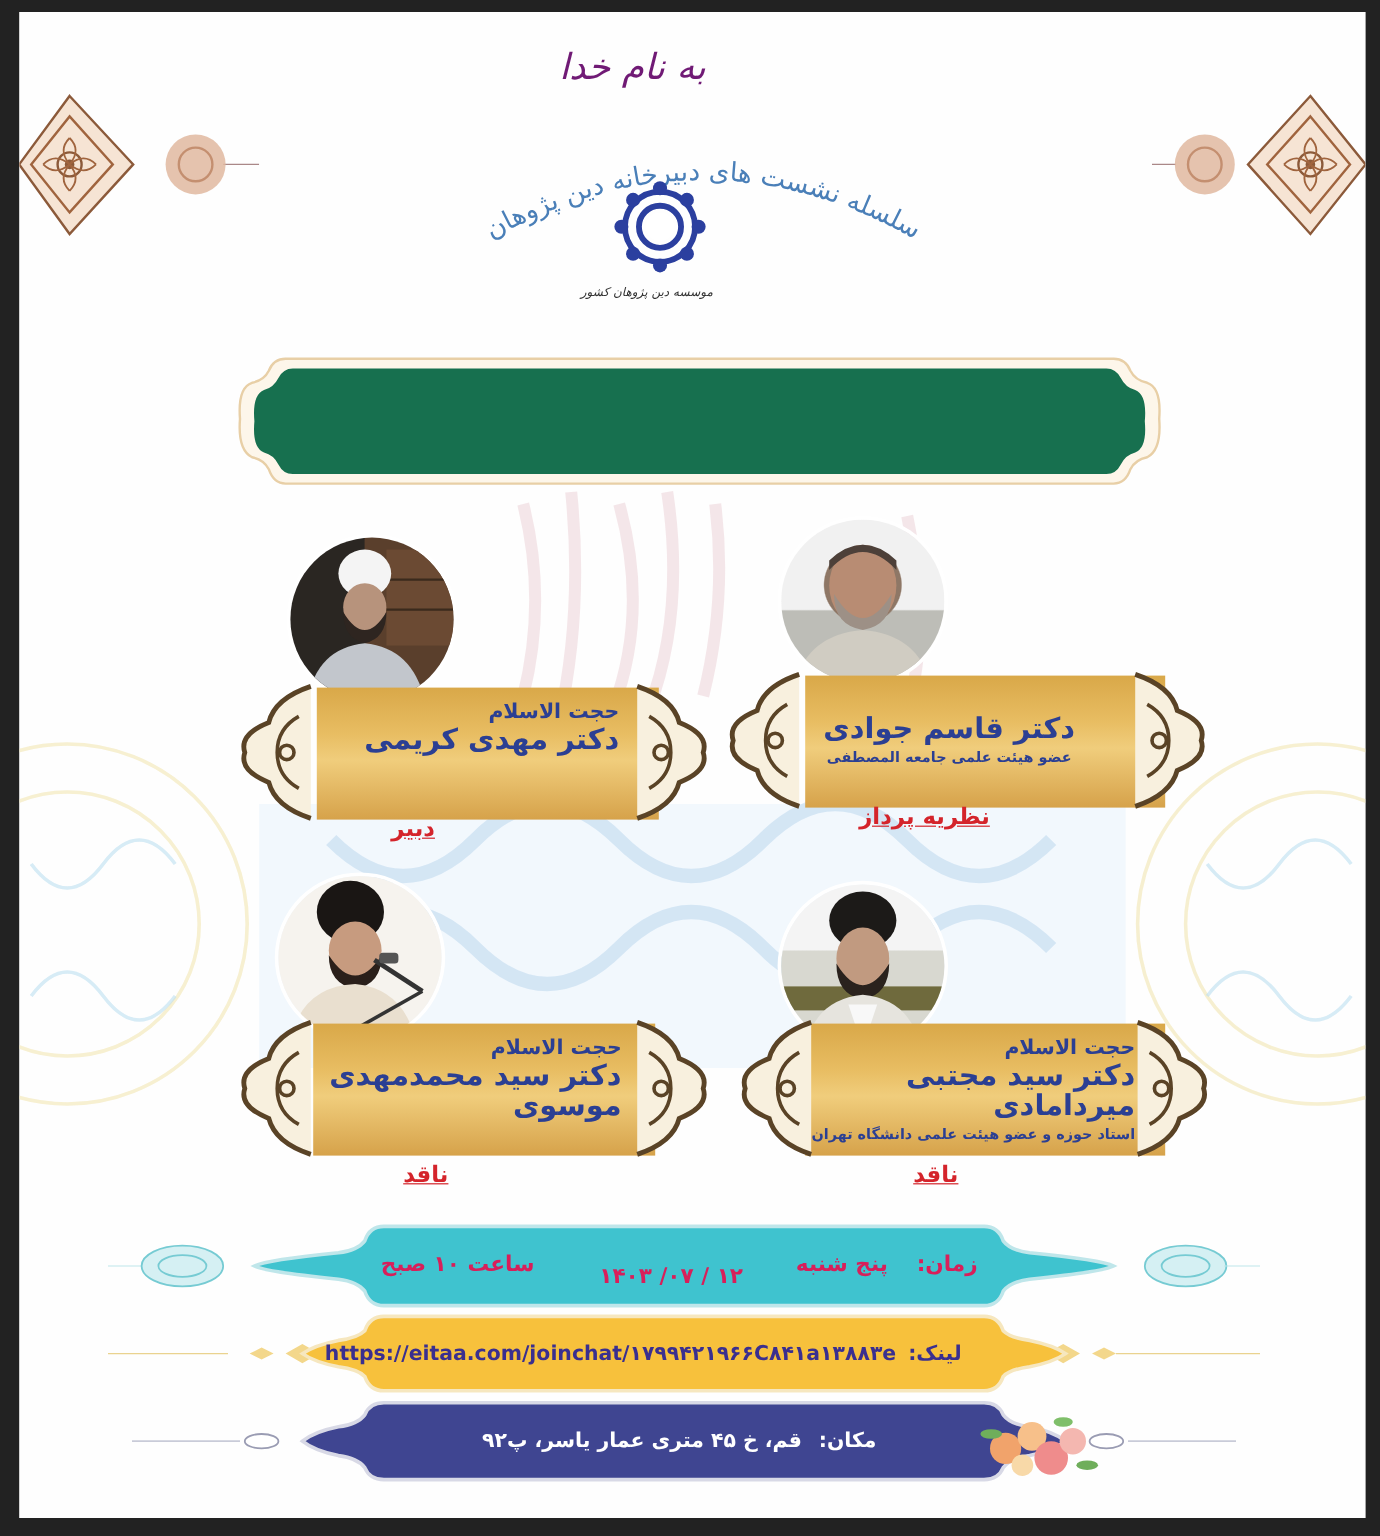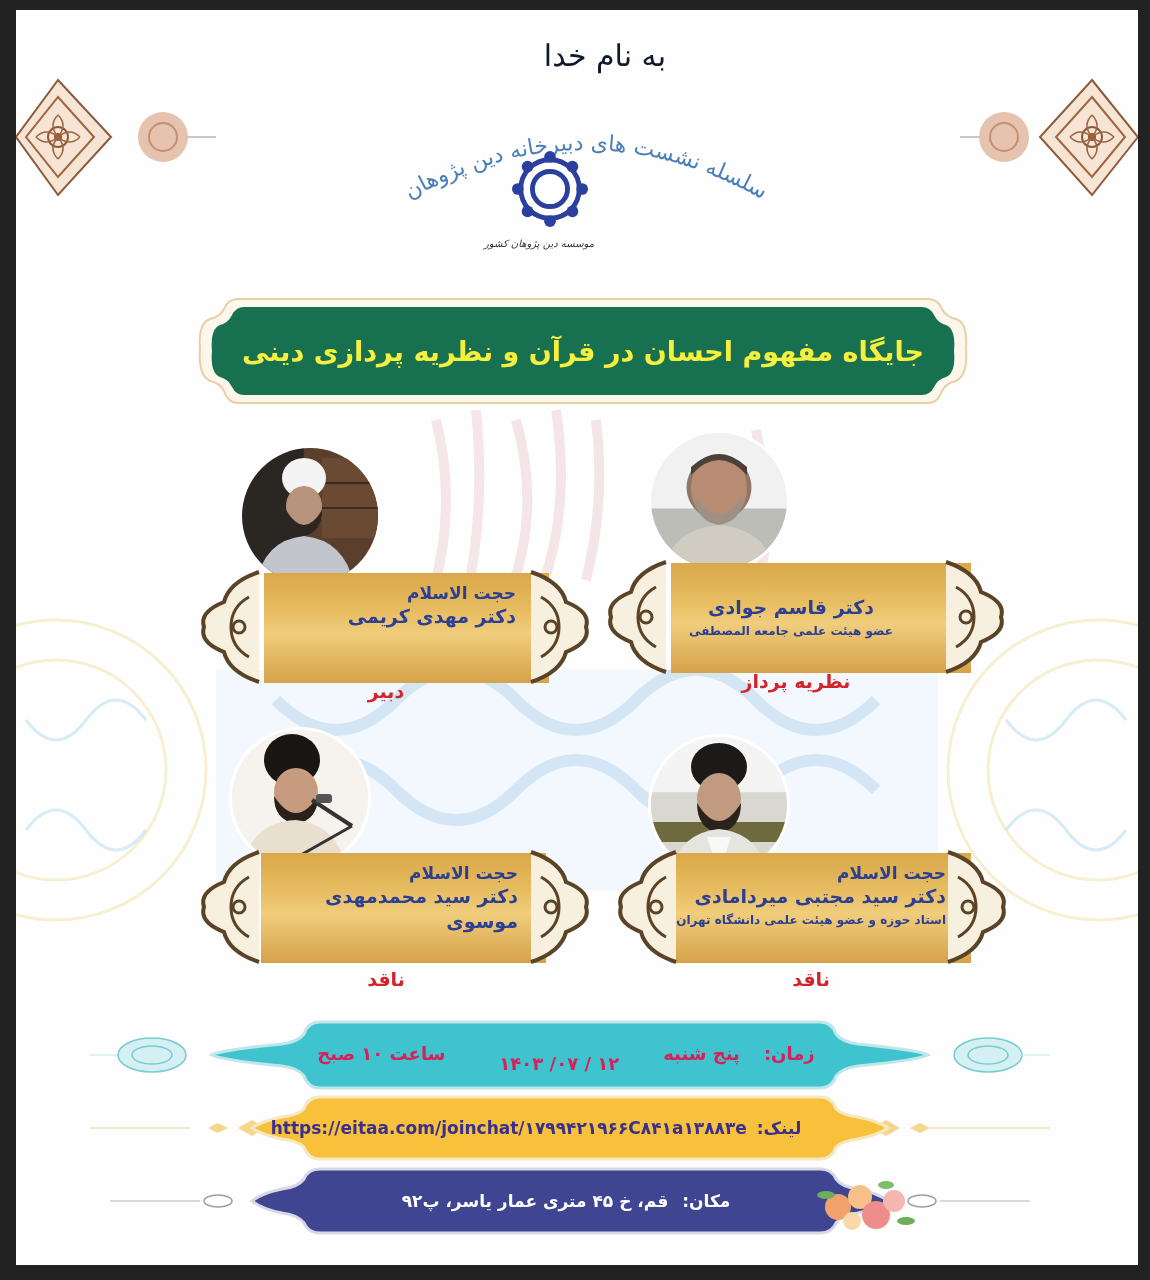--- a/index.html
+++ b/index.html
@@ -11,22 +11,22 @@
     position:absolute; left:16px; top:10px; width:1122px; height:1255px;
     background:#fefefe; overflow:hidden;
   }
   .wm {
     position:absolute; pointer-events:none;
   }
   .rtl { direction:rtl; unicode-bidi:embed; }
 
   
   .basmala {
-    position:absolute; left:450px; top:28px; width:200px; text-align:right;
-    color:#0f172a; font-family:"DejaVu Serif", serif; font-size:30px;
+    position:absolute; left:450px; top:28px; width:200px; text-align:left;
+    color:#701a75; font-family:"DejaVu Serif", serif; font-style:italic; font-size:30px;
   }
   .series-arc {
     position:absolute; left:340px; top:100px; width:460px; height:120px;
   }
   .logo {
     position:absolute; left:495px; top:140px; width:78px; height:78px;
   }
   .logo-caption {
     position:absolute; left:468px; top:228px; width:130px; text-align:left;
     font-size:10px; color:#333; font-family:"DejaVu Serif", serif; font-style:italic;
@@ -50,24 +50,24 @@
   }
   .plate {
     position:absolute; height:110px;
     background:linear-gradient(180deg,#d9a849 0%,#e8bd62 35%,#f0cd7c 55%,#d6a24a 100%);
   }
   .plate-orn { position:absolute; width:70px; height:120px; }
   .plate-text {
     position:absolute; text-align:right; color:#2b3f93; font-weight:bold;
   }
   .honor { font-size:17px; line-height:22px; }
-  .pname { font-size:19px; line-height:25px; }
+  .pname { font-size:24px; line-height:25px; }
   .ptitle { font-size:12px; line-height:22px; color:#2b3f93; }
   .role {
-    position:absolute; color:#d4242b; font-weight:bold; font-size:19px; text-align:center;
+    position:absolute; color:#d4242b; font-weight:bold; font-size:19px; text-align:left;text-decoration:underline;
   }
 
   
   .bar { position:absolute; }
   .bar-text {
     position:absolute; display:flex; align-items:center; justify-content:center;
     font-weight:bold; white-space:nowrap;
   }
 </style>
 </head>
@@ -147,21 +147,20 @@
         <circle cx="17" cy="17" r="6"></circle>
     </g>
     <circle cx="40" cy="40" r="12" fill="#fff"></circle>
   </svg>
   <div class="logo-caption rtl">موسسه دین پژوهان کشور</div>
 
   <svg class="title-banner" viewBox="0 0 770 108" preserveAspectRatio="none">
     <path d="M40 2 H730 q10 0 14 10 q4 8 14 10 q12 4 10 30 q2 26 -10 32 q-10 2 -14 10 q-4 12 -14 12 H40 q-10 0 -14 -12 q-4 -8 -14 -10 q-12 -6 -10 -32 q-2 -26 10 -30 q10 -2 14 -10 q4 -10 14 -10 Z" fill="#fdf6ea" stroke="#e8cfa6" stroke-width="2"></path>
     <path d="M46 10 H724 q8 0 12 8 q4 8 12 10 q10 4 8 26 q2 22 -8 26 q-8 2 -12 10 q-4 8 -12 8 H46 q-8 0 -12 -8 q-4 -8 -12 -10 q-10 -4 -8 -26 q-2 -22 8 -26 q8 -2 12 -10 q4 -8 12 -8 Z" fill="#17704f"></path>
   </svg>
-  <div class="title-text rtl">جایگاه مفهوم احسان در قرآن و نظریه پردازی دینی</div>
 
   <div>
     <div class="photo" style="left:635px;top:423px;background:radial-gradient(circle at 50% 40%,#c9a590 0 22%,#8e7766 23% 30%,transparent 31%),linear-gradient(180deg,#f1f1f1 0 55%,#bdbdb7 56% 100%);">
       <svg width="136" height="136" viewBox="0 0 136 136">
         <ellipse cx="68" cy="55" rx="28" ry="34" fill="#b88c73"></ellipse>
         <path d="M40 42 q28 -30 56 0 v-8 q-28 -26 -56 0 Z" fill="#4d4039"></path>
         <path d="M44 62 q24 40 48 0 q0 26 -24 30 q-24 -4 -24 -30 Z" fill="#9d9086"></path>
         <path d="M12 136 q10 -40 56 -44 q46 4 56 44 Z" fill="#d0ccc2"></path>
       </svg>
     </div>

